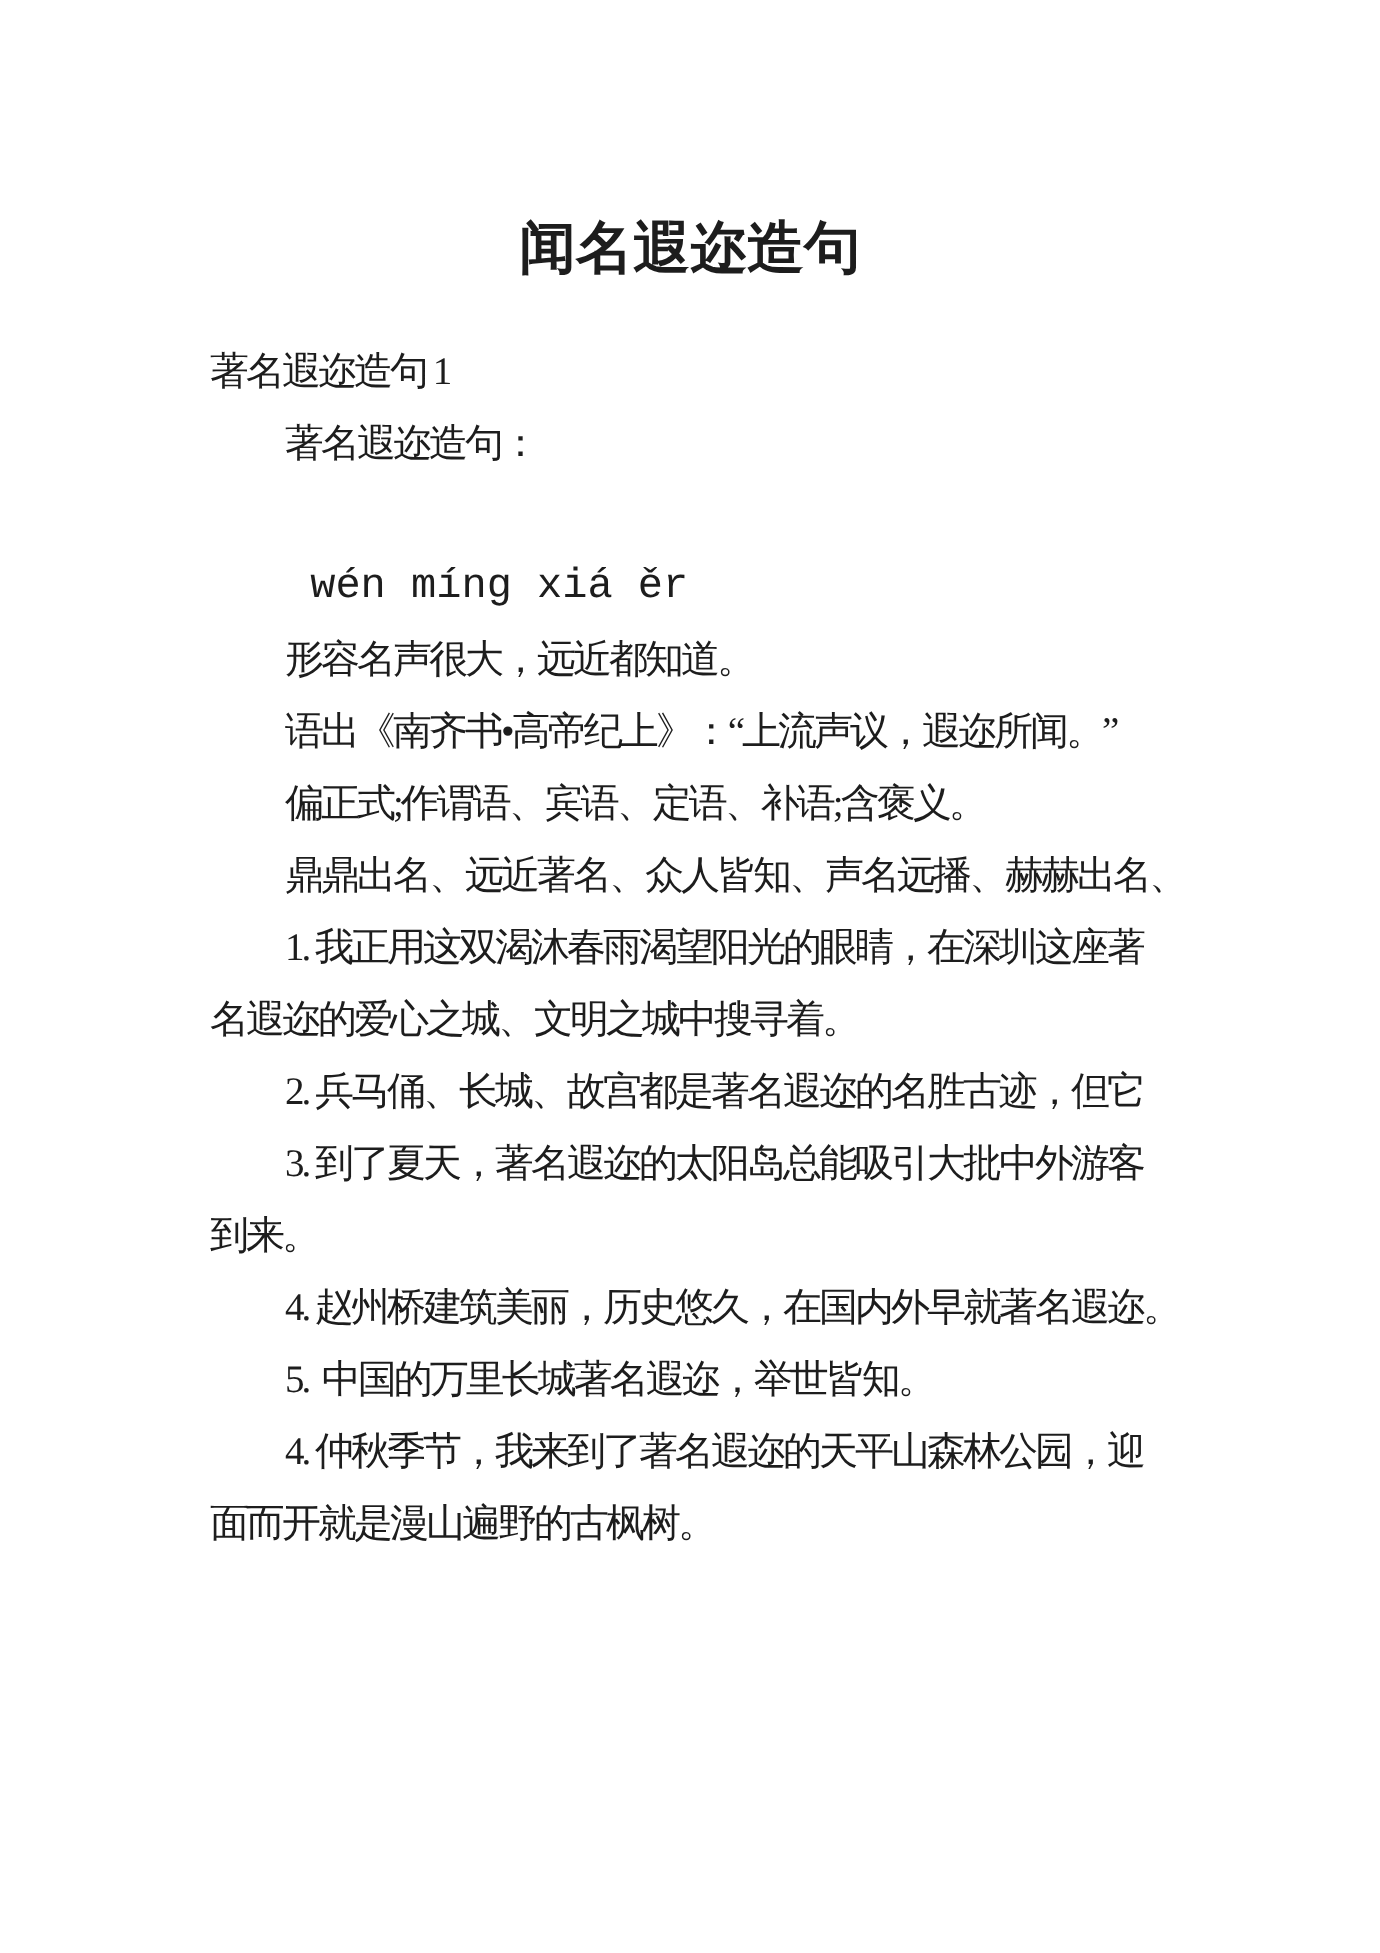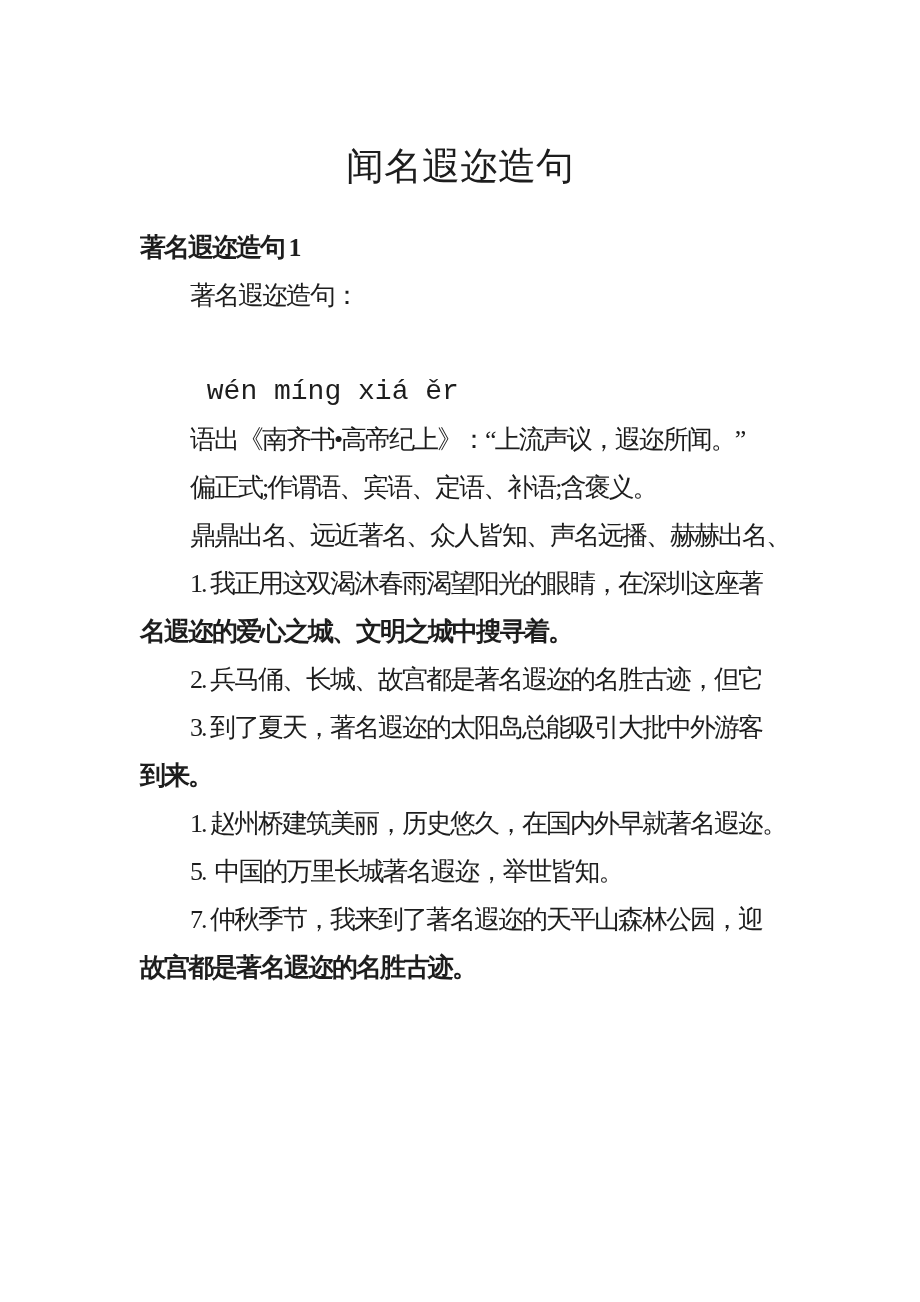--- a/index.html
+++ b/index.html
@@ -18,21 +18,21 @@
   }
   .doc-title {
     position: absolute;
     top: 140px;
     left: 0;
     width: 100%;
     margin: 0;
     text-align: center;
     font-size: 38px;
     line-height: 52px;
-    font-weight: normal;
+    font-weight: bold;
     letter-spacing: 0px;
     white-space: pre;
   }
   .doc-body {
     position: absolute;
     top: 224px;
     left: 140px;
     width: 700px;
   }
   .line {
@@ -40,21 +40,20 @@
     line-height: 48px;
     font-size: 26px;
     letter-spacing: -2px;
     white-space: pre;
   }
   .line.indent {
     padding-left: 50px;
   }
   .line.flush {
     padding-left: 0;
-    font-weight: bold;
   }
   .line.blank {
     padding-left: 0;
   }
   .line.pinyin {
     padding-left: 50px;
     font-family: Liberation Mono, monospace;
     font-size: 28px;
     letter-spacing: 0;
   }
@@ -62,26 +61,27 @@
 </head>
 <body>
 
 <div class="page">
   <h1 class="doc-title">闻名遐迩造句</h1>
   <div class="doc-body" id="doc-body">
       <div class="line flush">著名遐迩造句 1</div>
       <div class="line indent">著名遐迩造句：</div>
       <div class="line blank"></div>
       <div class="line pinyin"> wén míng xiá ěr</div>
+      <div class="line indent">形容名声很大，远近都知道。</div>
       <div class="line indent">语出《南齐书•高帝纪上》：“上流声议，遐迩所闻。”</div>
       <div class="line indent">偏正式;作谓语、宾语、定语、补语;含褒义。</div>
       <div class="line indent">鼎鼎出名、远近著名、众人皆知、声名远播、赫赫出名、</div>
       <div class="line indent">1. 我正用这双渴沐春雨渴望阳光的眼睛，在深圳这座著</div>
       <div class="line flush">名遐迩的爱心之城、文明之城中搜寻着。</div>
       <div class="line indent">2. 兵马俑、长城、故宫都是著名遐迩的名胜古迹，但它</div>
       <div class="line indent">3. 到了夏天，著名遐迩的太阳岛总能吸引大批中外游客</div>
       <div class="line flush">到来。</div>
-      <div class="line indent">1. 赵州桥建筑美丽，历史悠久，在国内外早就著名遐迩。</div>
+      <div class="line indent">4. 赵州桥建筑美丽，历史悠久，在国内外早就著名遐迩。</div>
       <div class="line indent">5.  中国的万里长城著名遐迩，举世皆知。</div>
-      <div class="line indent">7. 仲秋季节，我来到了著名遐迩的天平山森林公园，迎</div>
-      <div class="line flush">故宫都是著名遐迩的名胜古迹。</div>
+      <div class="line indent">4. 仲秋季节，我来到了著名遐迩的天平山森林公园，迎</div>
+      <div class="line flush">面而开就是漫山遍野的古枫树。</div>
     </div>
 </div>
 
 </body></html>

